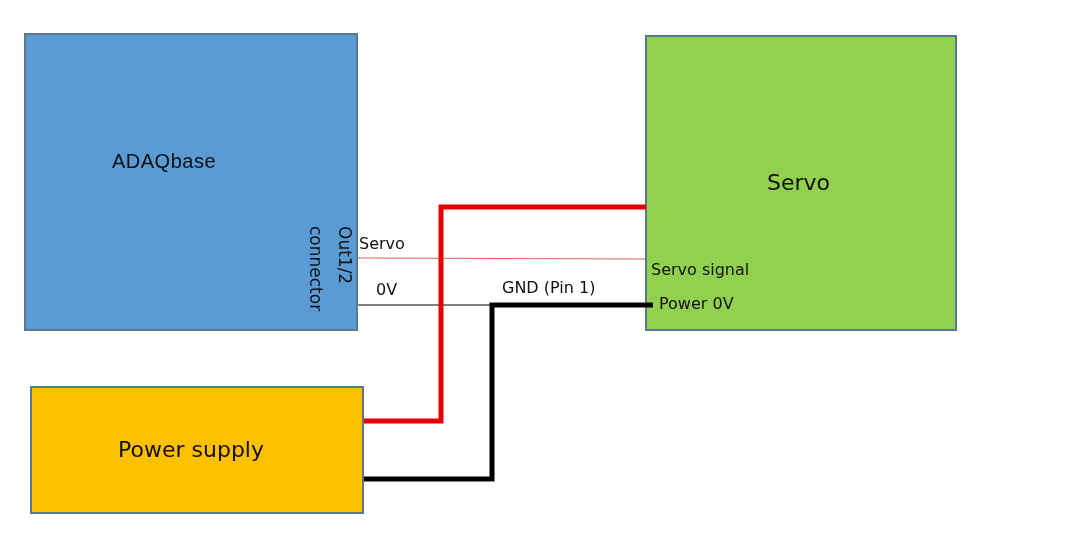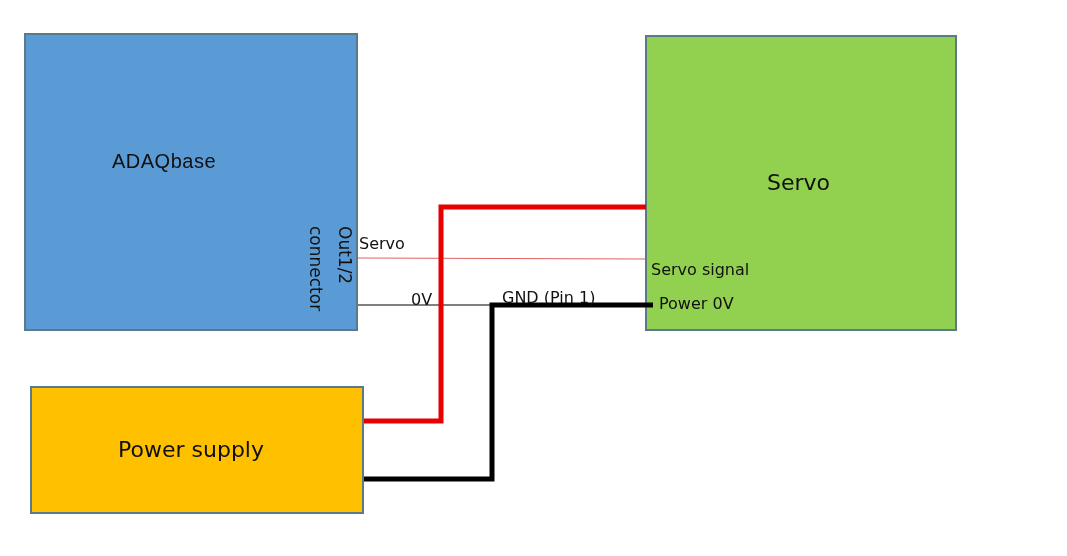--- a/index.html
+++ b/index.html
@@ -40,20 +40,20 @@
 <div id="conn-label">
   <div class="rot">
     <div>Out1/2</div>
   </div>
 </div>
 <div style="position:absolute;left:300px;top:226px;width:30px;height:96px;">
   <div style="position:absolute;left:0;top:0;transform-origin:left top;transform:translate(27px,0px) rotate(90deg);font-size:17px;line-height:22px;color:#111;white-space:nowrap;font-family:'DejaVu Sans',sans-serif;">connector</div>
 </div>
 
 <div class="lbl small" style="left:359px;top:234px;">Servo</div>
-<div class="lbl small" style="left:376px;top:290px;margin-left:35px;">0V</div>
-<div class="lbl small" style="left:502px;top:288px;">GND (Pin 1)</div>
+<div class="lbl small" style="left:376px;top:280px;">0V</div>
+<div class="lbl small" style="left:502px;top:278px;">GND (Pin 1)</div>
 
 <div class="lbl" id="servo-title">Servo</div>
 <div class="lbl small" style="left:651px;top:248px;margin-top:12px;">Servo signal</div>
 <div class="lbl small" style="left:659px;top:294px;">Power 0V</div>
 
 <div class="lbl" id="psu-title">Power supply</div>
 
 </body></html>

